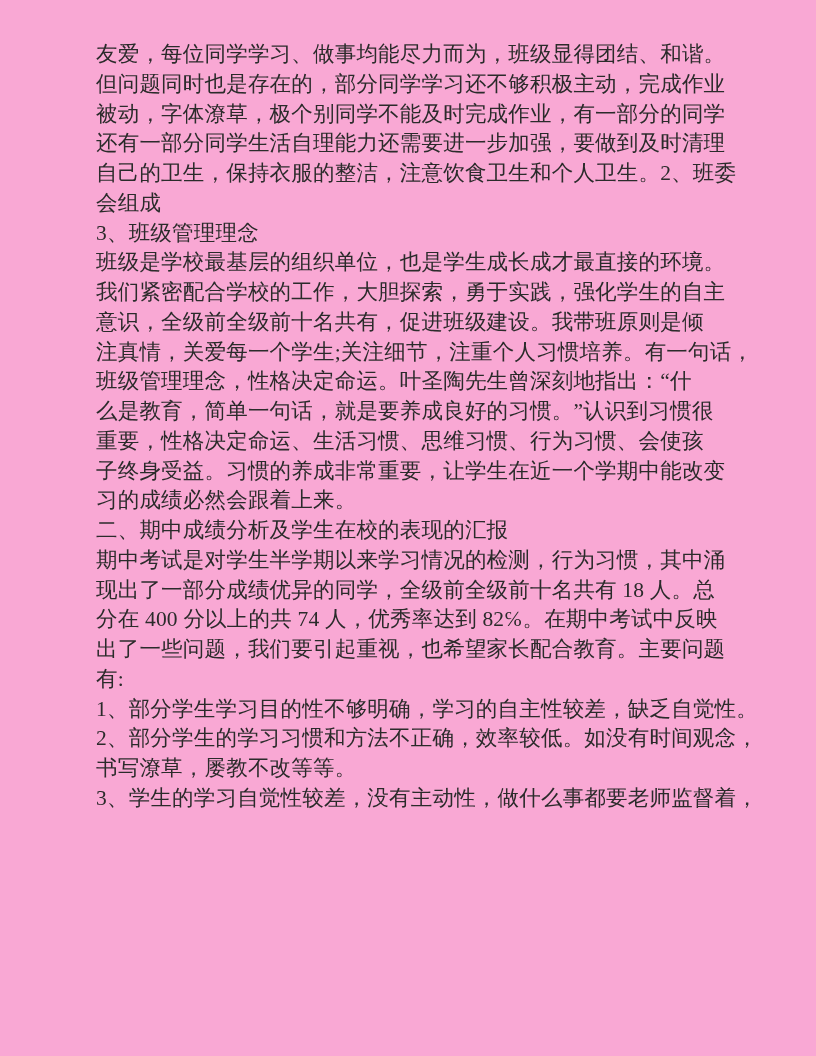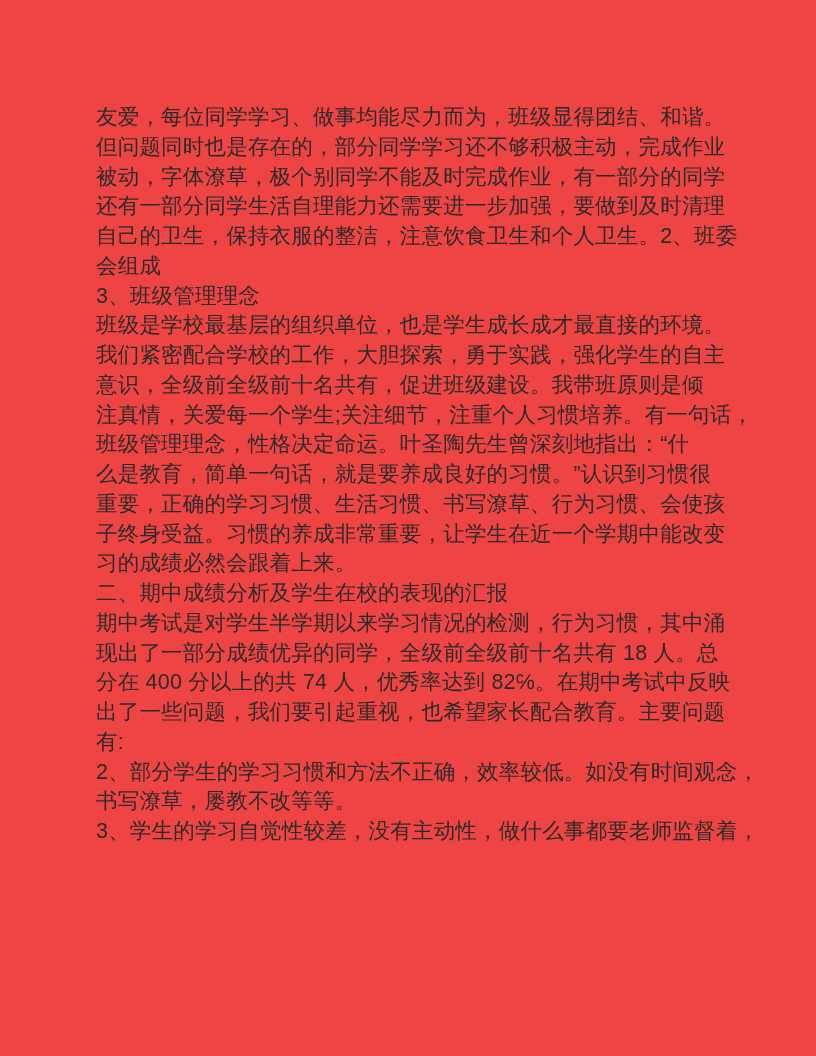--- a/index.html
+++ b/index.html
@@ -4,25 +4,25 @@
 <style>
   html, body {
     margin: 0;
     padding: 0;
     background: #ffffff;
   }
   .page {
     position: relative;
     width: 816px;
     height: 1056px;
-    background: #ef4444;
+    background: #f9a8d4;
     box-sizing: border-box;
-    padding: 103px 88px 0 96px;
+    padding: 40px 88px 0 96px;
     overflow: hidden;
-    font-family: Liberation Sans, sans-serif;
+    font-family: Liberation Serif, serif;
   }
   .textblock {
     color: #2b2b2b;
     font-size: 21.5px;
     line-height: 29.75px;
     letter-spacing: 0.2px;
   }
   .line {
     white-space: nowrap;
     height: 29.75px;
@@ -39,26 +39,27 @@
     <div class="line">还有一部分同学生活自理能力还需要进一步加强，要做到及时清理</div>
     <div class="line">自己的卫生，保持衣服的整洁，注意饮食卫生和个人卫生。2、班委</div>
     <div class="line">会组成</div>
     <div class="line">3、班级管理理念</div>
     <div class="line">班级是学校最基层的组织单位，也是学生成长成才最直接的环境。</div>
     <div class="line">我们紧密配合学校的工作，大胆探索，勇于实践，强化学生的自主</div>
     <div class="line">意识，全级前全级前十名共有，促进班级建设。我带班原则是倾</div>
     <div class="line">注真情，关爱每一个学生;关注细节，注重个人习惯培养。有一句话，</div>
     <div class="line">班级管理理念，性格决定命运。叶圣陶先生曾深刻地指出：“什</div>
     <div class="line">么是教育，简单一句话，就是要养成良好的习惯。”认识到习惯很</div>
-    <div class="line">重要，正确的学习习惯、生活习惯、书写潦草、行为习惯、会使孩</div>
+    <div class="line">重要，性格决定命运、生活习惯、思维习惯、行为习惯、会使孩</div>
     <div class="line">子终身受益。习惯的养成非常重要，让学生在近一个学期中能改变</div>
     <div class="line">习的成绩必然会跟着上来。</div>
     <div class="line">二、期中成绩分析及学生在校的表现的汇报</div>
     <div class="line">期中考试是对学生半学期以来学习情况的检测，行为习惯，其中涌</div>
     <div class="line">现出了一部分成绩优异的同学，全级前全级前十名共有 18 人。总</div>
     <div class="line">分在 400 分以上的共 74 人，优秀率达到 82℅。在期中考试中反映</div>
     <div class="line">出了一些问题，我们要引起重视，也希望家长配合教育。主要问题</div>
     <div class="line">有:</div>
+    <div class="line">1、部分学生学习目的性不够明确，学习的自主性较差，缺乏自觉性。</div>
     <div class="line">2、部分学生的学习习惯和方法不正确，效率较低。如没有时间观念，</div>
     <div class="line">书写潦草，屡教不改等等。</div>
     <div class="line">3、学生的学习自觉性较差，没有主动性，做什么事都要老师监督着，</div>
   </div>
 </div>
 
 </body></html>

